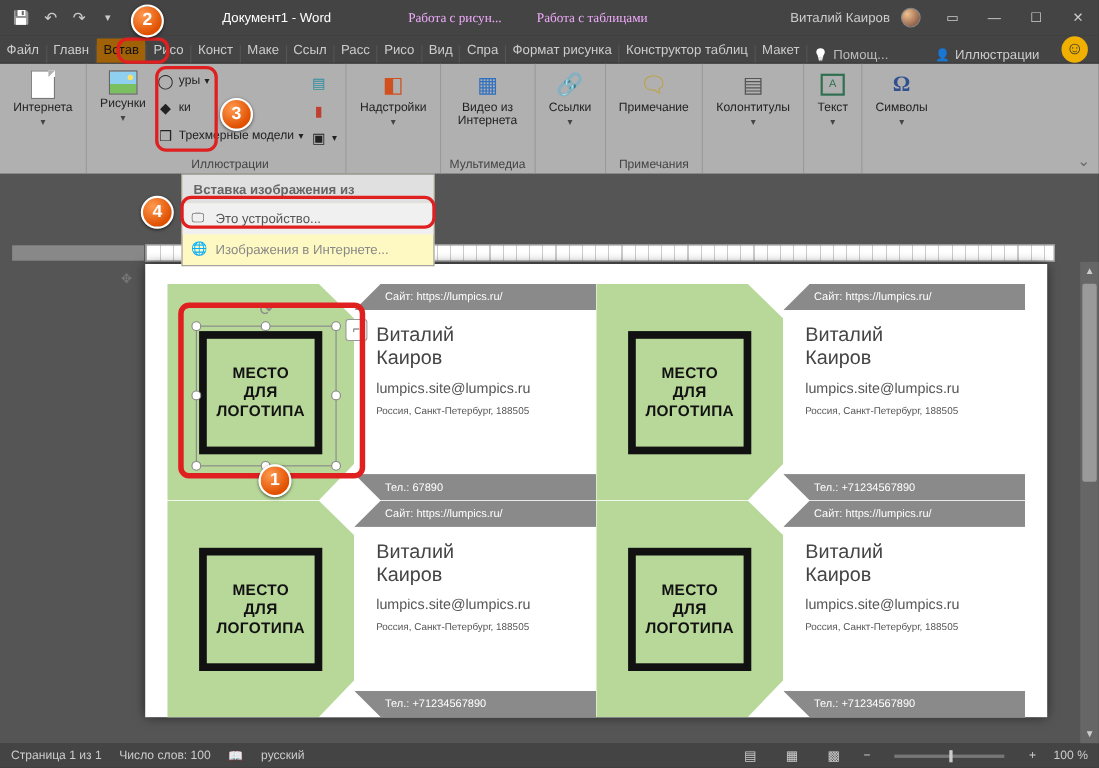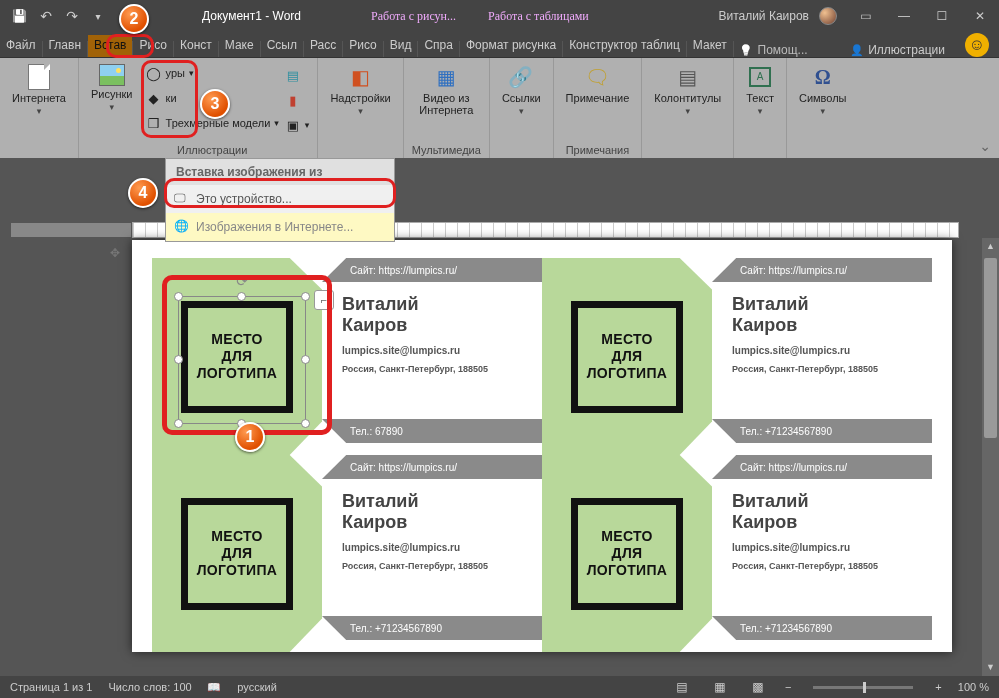--- a/index.html
+++ b/index.html
@@ -78,24 +78,24 @@
 .docarea { position: absolute; left: 0; right: 0; top: 158px; bottom: 22px; background: #555; overflow: hidden; }
 .ruler-h { position: absolute; top: 64px; left: 132px; right: 40px; height: 16px; background: repeating-linear-gradient(90deg, #ccc, #ccc 1px, #fff 1px, #fff 12px); border: 1px solid #aaa;}
 .ruler-dark { position: absolute; top: 0; left: 10px; width: 110px; bottom: 0; background: #888; }
 .page { position: absolute; top: 82px; left: 132px; width: 820px; background: #fff; box-shadow: 0 0 10px rgba(0,0,0,.6); }
 .cardgrid { display: grid; grid-template-columns: 1fr 1fr; gap: 0; padding: 18px 20px 0 20px; }
 .card { position: relative; height: 197px; background: #fff; }
 .card .gshape { position: absolute; left: 0; top: 0; width: 170px; height: 100%; background: #b8d89a; clip-path: polygon(0 0, 81% 0, 100% 16%, 100% 83%, 81% 100%, 0 100%); display: flex; align-items: center; justify-content: center; }
 .logo { width: 112px; height: 112px; border: 7px solid #111; display: flex; flex-direction: column; align-items: center; justify-content: center; font-weight: 700; font-size: 14px; color: #111; line-height: 1.2; text-align: center; letter-spacing: .3px; }
 .bar-site, .bar-tel { position: absolute; right: 0; height: 24px; width: 220px; background: #8a8a8a; color: #fff; font-size: 10px; display: flex; align-items: center; padding-left: 28px; clip-path: polygon(11% 0, 100% 0, 100% 100%, 0 100%); }
 .bar-site { top: 0; }
-.bar-tel { bottom: 12px; clip-path: polygon(0 0, 100% 0, 100% 100%, 11% 100%); text-align: right; }
-.info { position: absolute; left: 190px; top: 36px; right: 12px; color: #444; font-weight: bold; }
+.bar-tel { bottom: 0; clip-path: polygon(0 0, 100% 0, 100% 100%, 11% 100%); text-align: right; }
+.info { position: absolute; left: 190px; top: 36px; right: 12px; color: #444; }
 .info .name { font-size: 18px; color: #444; line-height: 1.15; }
-.info .email { font-size: 10px; margin-top: 10px; color: #555; }
+.info .email { font-size: 13px; margin-top: 10px; color: #555; }
 .info .addr { font-size: 9px; margin-top: 8px; color: #555; line-height: 1.3; }
 
 .sel-frame { position: absolute; border: 1px solid #888; }
 .sel-frame .h { position: absolute; width: 9px; height: 9px; background: #fff; border: 1px solid #888; border-radius: 50%; }
 .rot { position: absolute; top: -24px; left: 50%; transform: translateX(-50%); font-size: 14px; color: #888; }
 .layout-opt { position: absolute; width: 20px; height: 20px; border: 1px solid #999; border-radius: 3px; background: #fff; display: flex; align-items: center; justify-content: center; font-size: 11px; color: #666;}
 
 
 .vscroll { position: absolute; right: 0; top: 80px; width: 17px; bottom: 0; background: #666; }
 .vscroll .thumb { position: absolute; left: 2px; right: 2px; top: 20px; height: 180px; background: #9a9a9a; border-radius: 2px; }
@@ -183,21 +183,21 @@
   <div class="rgroup">
     <div class="bigbtn drop">
       <div class="ico">
           <div class="ico-page"></div>
         </div>
       <span>Интернета</span>
     </div>
     <div class="glabel">&nbsp;</div>
   </div>
   <div class="rgroup" style="flex-direction:row; gap:6px; align-items:flex-start;">
-    <div style="display:flex;flex-direction:row;justify-content:space-between;height:100%">
+    <div style="display:flex;flex-direction:column;justify-content:space-between;height:100%">
       <div class="bigbtn drop">
         <div class="ico ico-pic" style="width:26px;height:22px"></div>
         <span>Рисунки</span>
       </div>
       <div class="glabel">&nbsp;</div>
     </div>
     <div style="display:flex;flex-direction:column;justify-content:space-between;height:100%">
       <div class="btncol">
         <div class="smallbtn">
             <span class="si">◯</span>

